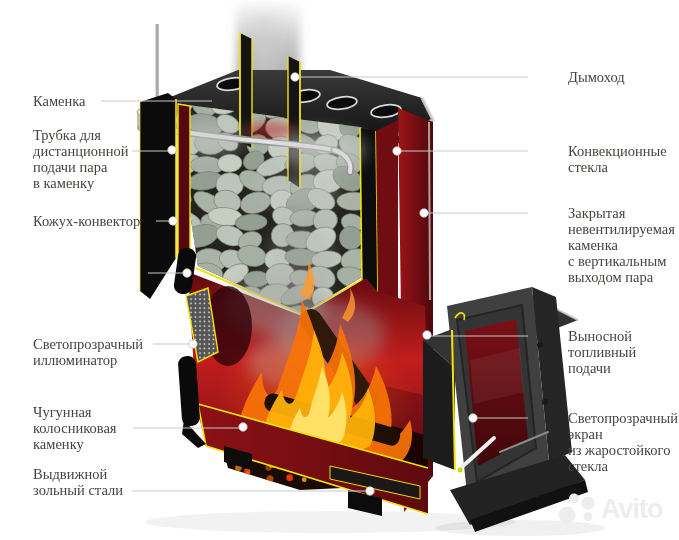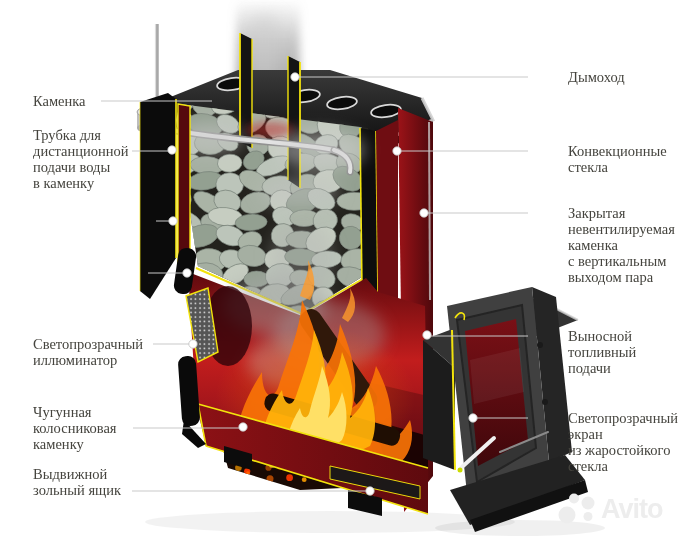--- a/index.html
+++ b/index.html
@@ -391,29 +391,30 @@
         <circle cx="397" cy="151" r="4.2"></circle>
     <circle cx="424" cy="213" r="4.2"></circle>
         <circle cx="427" cy="335" r="4.2"></circle>
     <circle cx="473" cy="418" r="4.2"></circle>
   </g>
 </svg>
 
 <div class="lbl left" style="top:93px">Каменка</div>
 <div class="lbl left" style="top:127px">Трубка для
 дистанционной
-подачи воды
+подачи пара
 в каменку</div>
+<div class="lbl left" style="top:213px">Кожух-конвектор</div>
 <div class="lbl left" style="top:336px">Светопрозрачный
 иллюминатор</div>
 <div class="lbl left" style="top:404px">Чугунная
 колосниковая
 каменку</div>
 <div class="lbl left" style="top:466px">Выдвижной
-зольный ящик</div>
+зольный стали</div>
 
 <div class="lbl right" style="top:69px">Дымоход</div>
 <div class="lbl right" style="top:143px">Конвекционные
 стекла</div>
 <div class="lbl right" style="top:205px">Закрытая
 невентилируемая
 каменка
 с вертикальным
 выходом пара</div>
 <div class="lbl right" style="top:328px">Выносной

